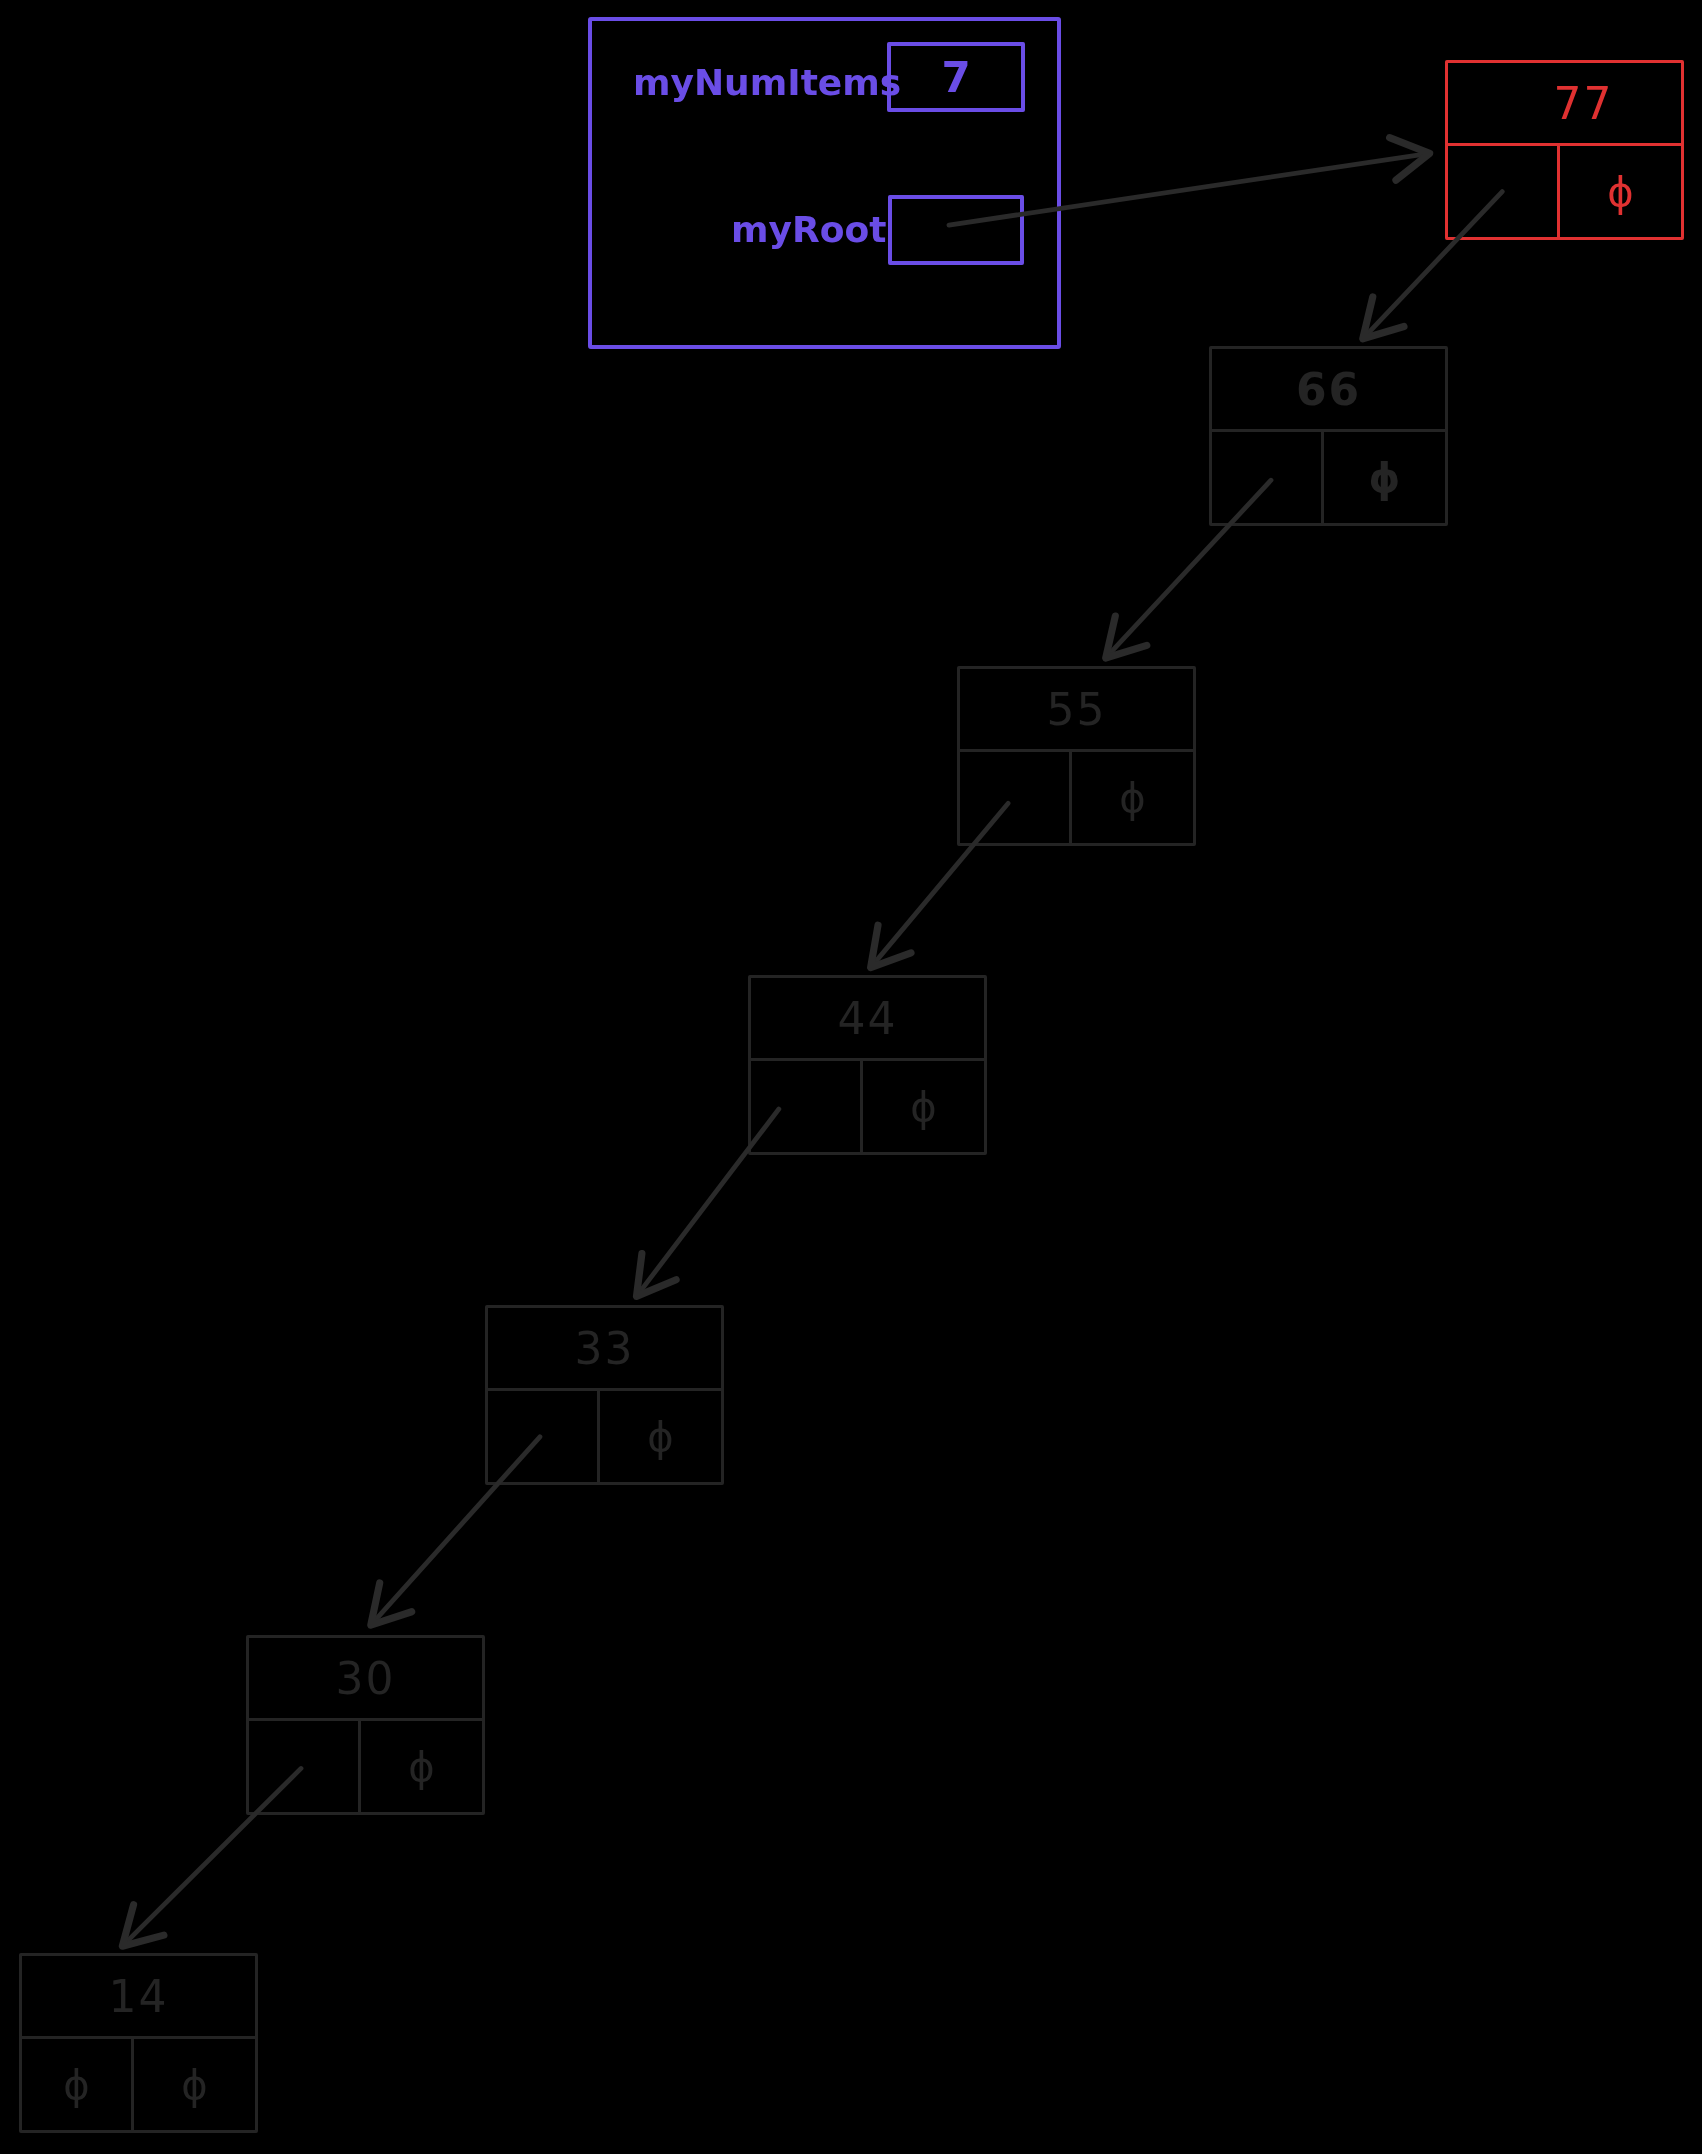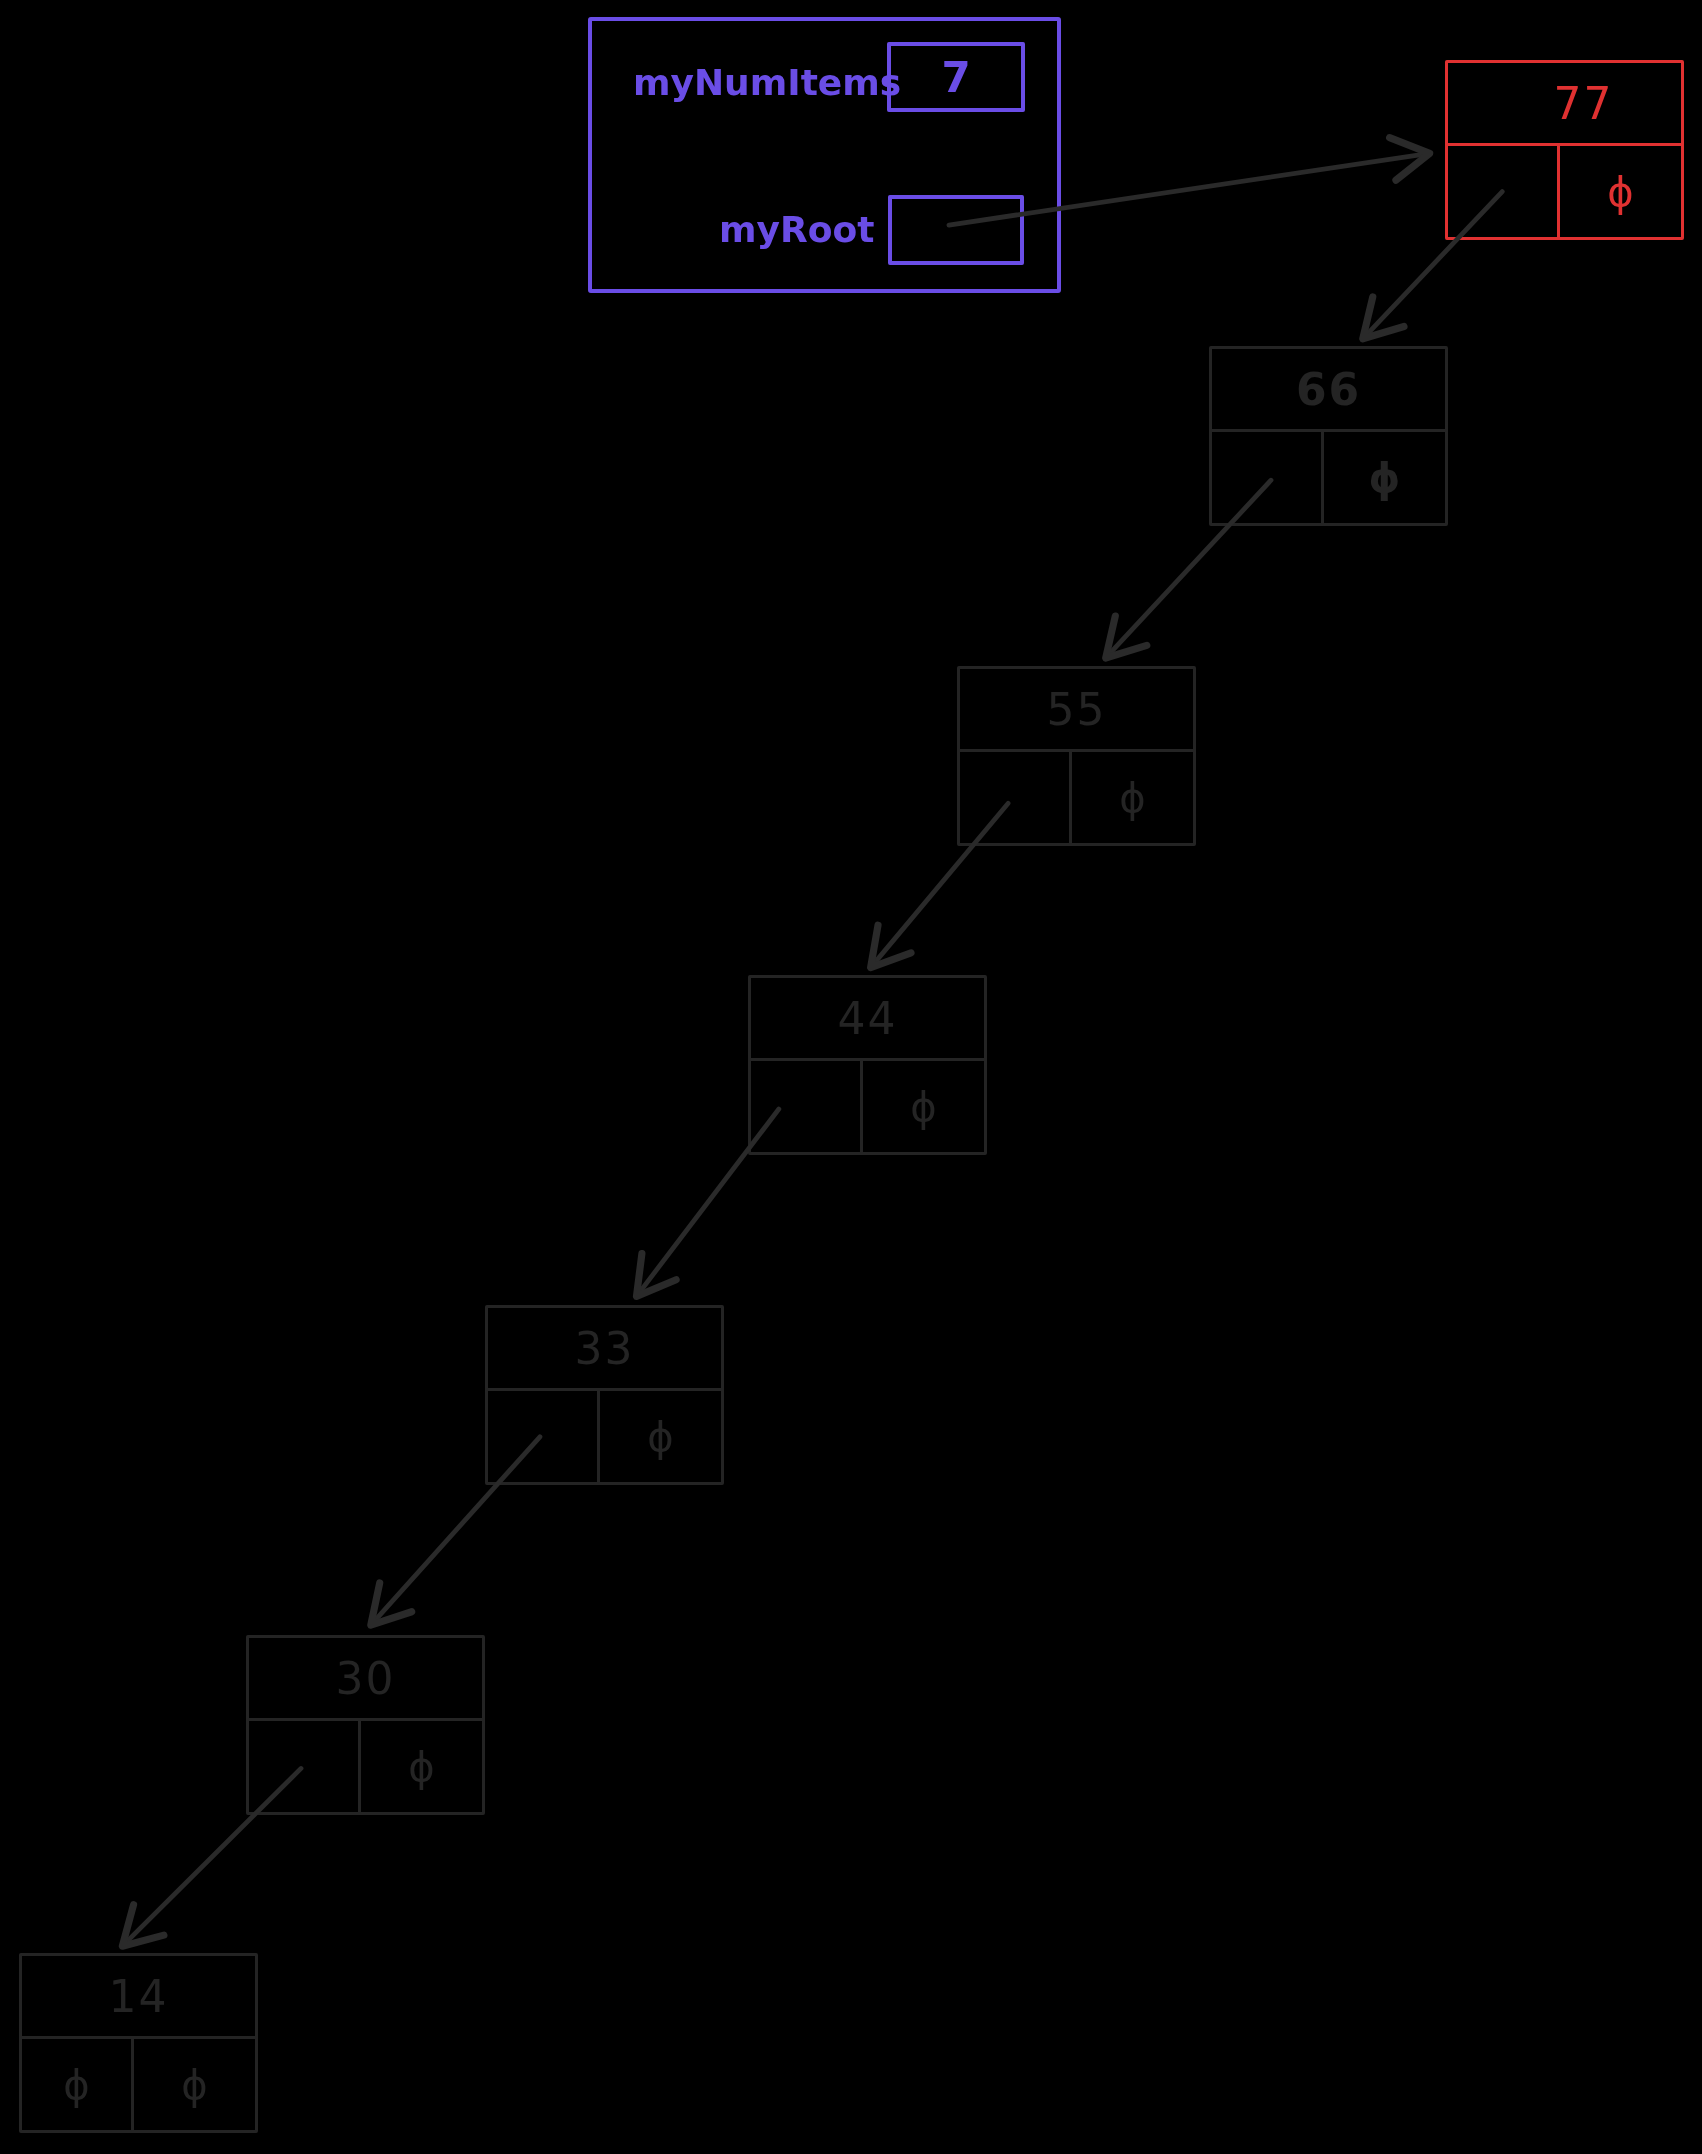--- a/index.html
+++ b/index.html
@@ -18,36 +18,36 @@
     left: 0; top: 0;
     width: 1702px; height: 2155px;
     pointer-events: none;
     z-index: 5;
   }
 
   
   .varbox {
     position: absolute;
     left: 588px; top: 17px;
-    width: 473px; height: 276px;
+    width: 473px; height: 332px;
     border: 4.8px solid #6a4de6;
     border-radius: 2.9px;
     box-sizing: border-box;
     z-index: 2;
   }
   .var-label {
     position: absolute;
     color: #6a4de6;
     font-size: 36px;
     font-weight: bold;
     line-height: 36px;
     white-space: nowrap;
   }
   .var-label.numitems { left: 41px;  top: 44px; }
-  .var-label.root     { left: 127px; top: 191px; }
+  .var-label.root     { left: 139px; top: 191px; }
   .var-valuebox {
     position: absolute;
     border: 4.8px solid #6a4de6;
     border-radius: 1.9px;
     box-sizing: border-box;
     display: flex;
     align-items: center;
     justify-content: center;
     color: #6a4de6;
     font-size: 42px;

